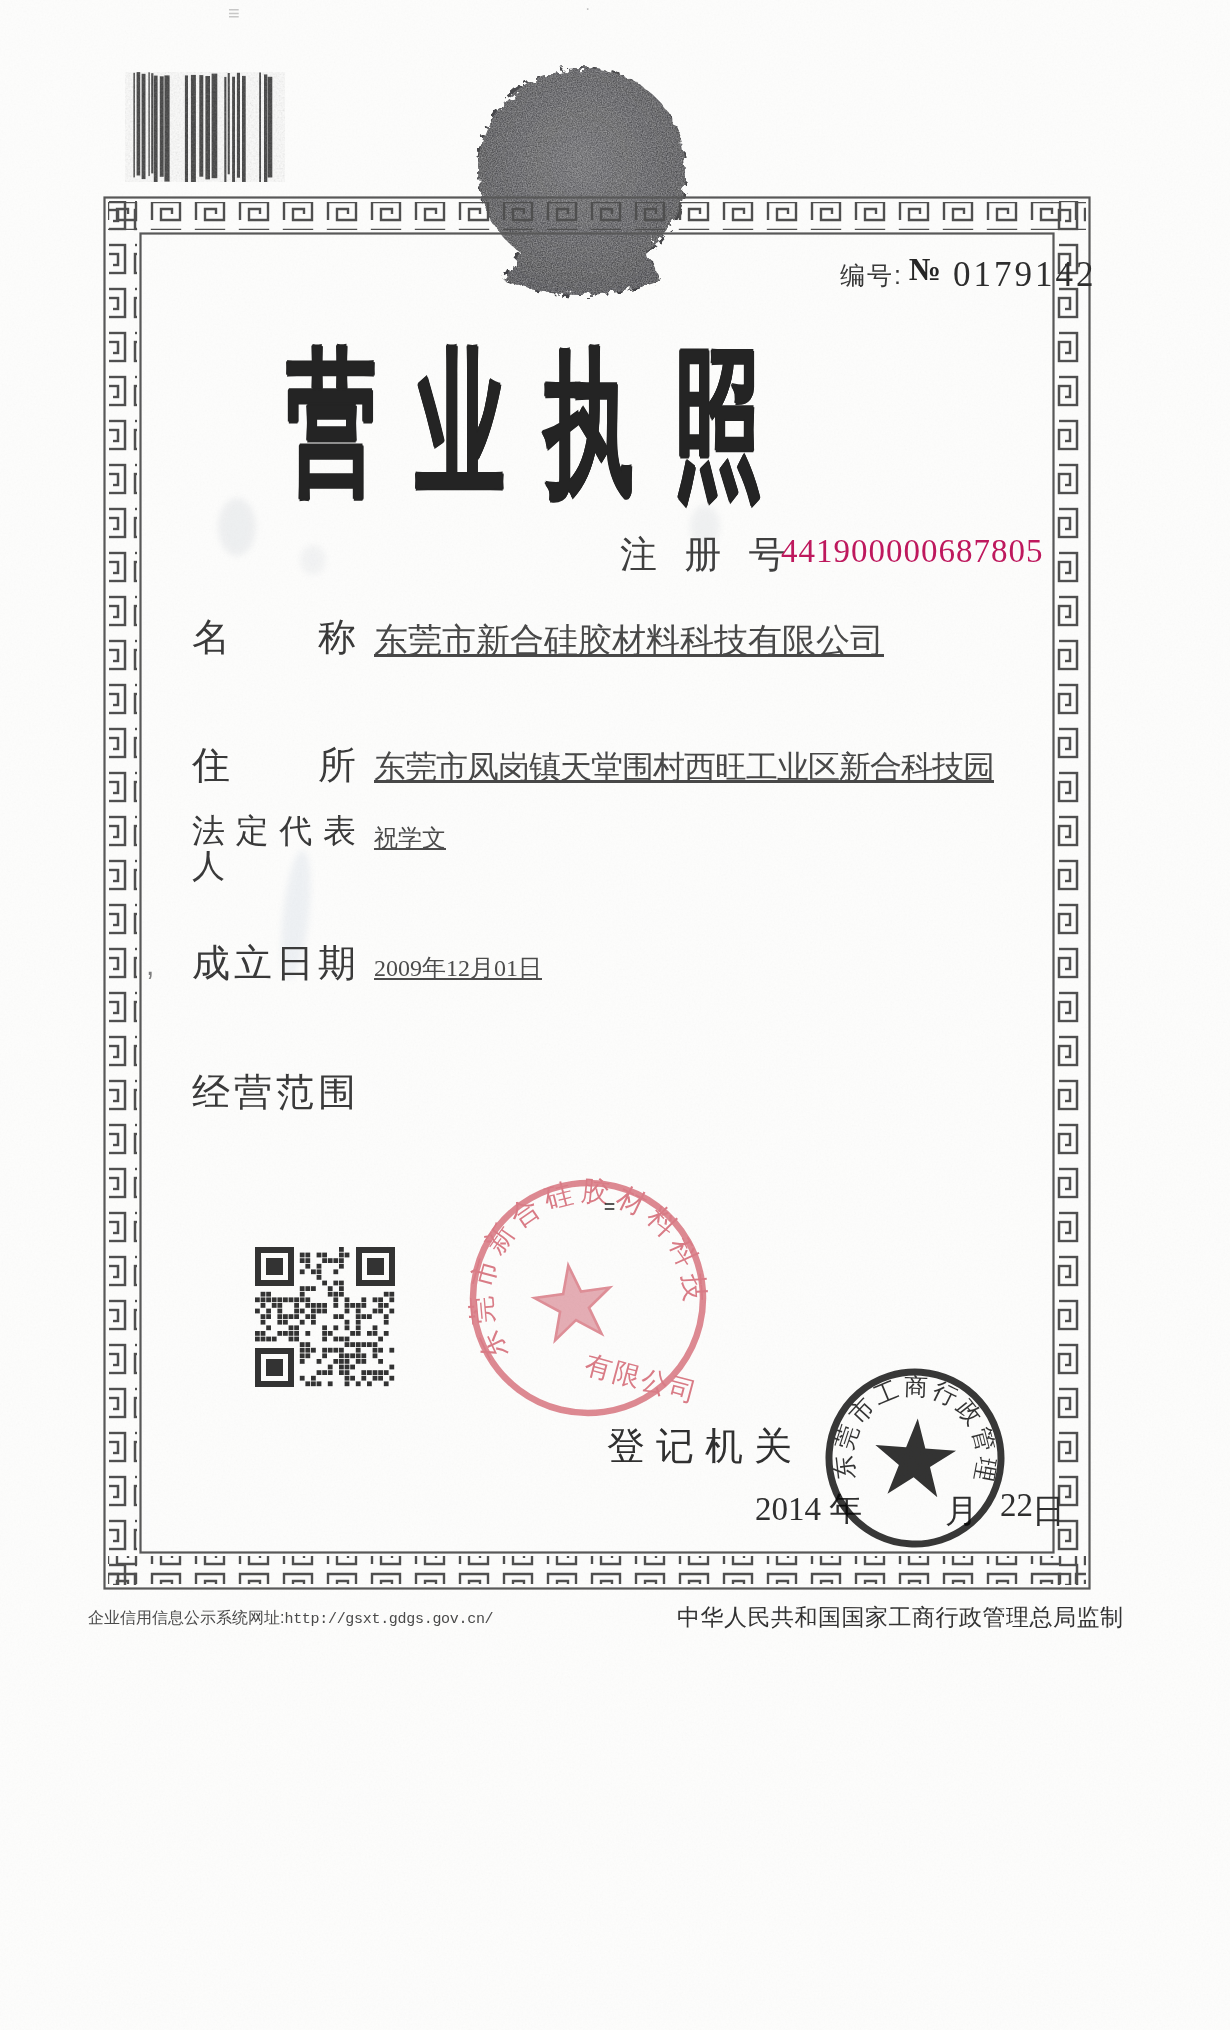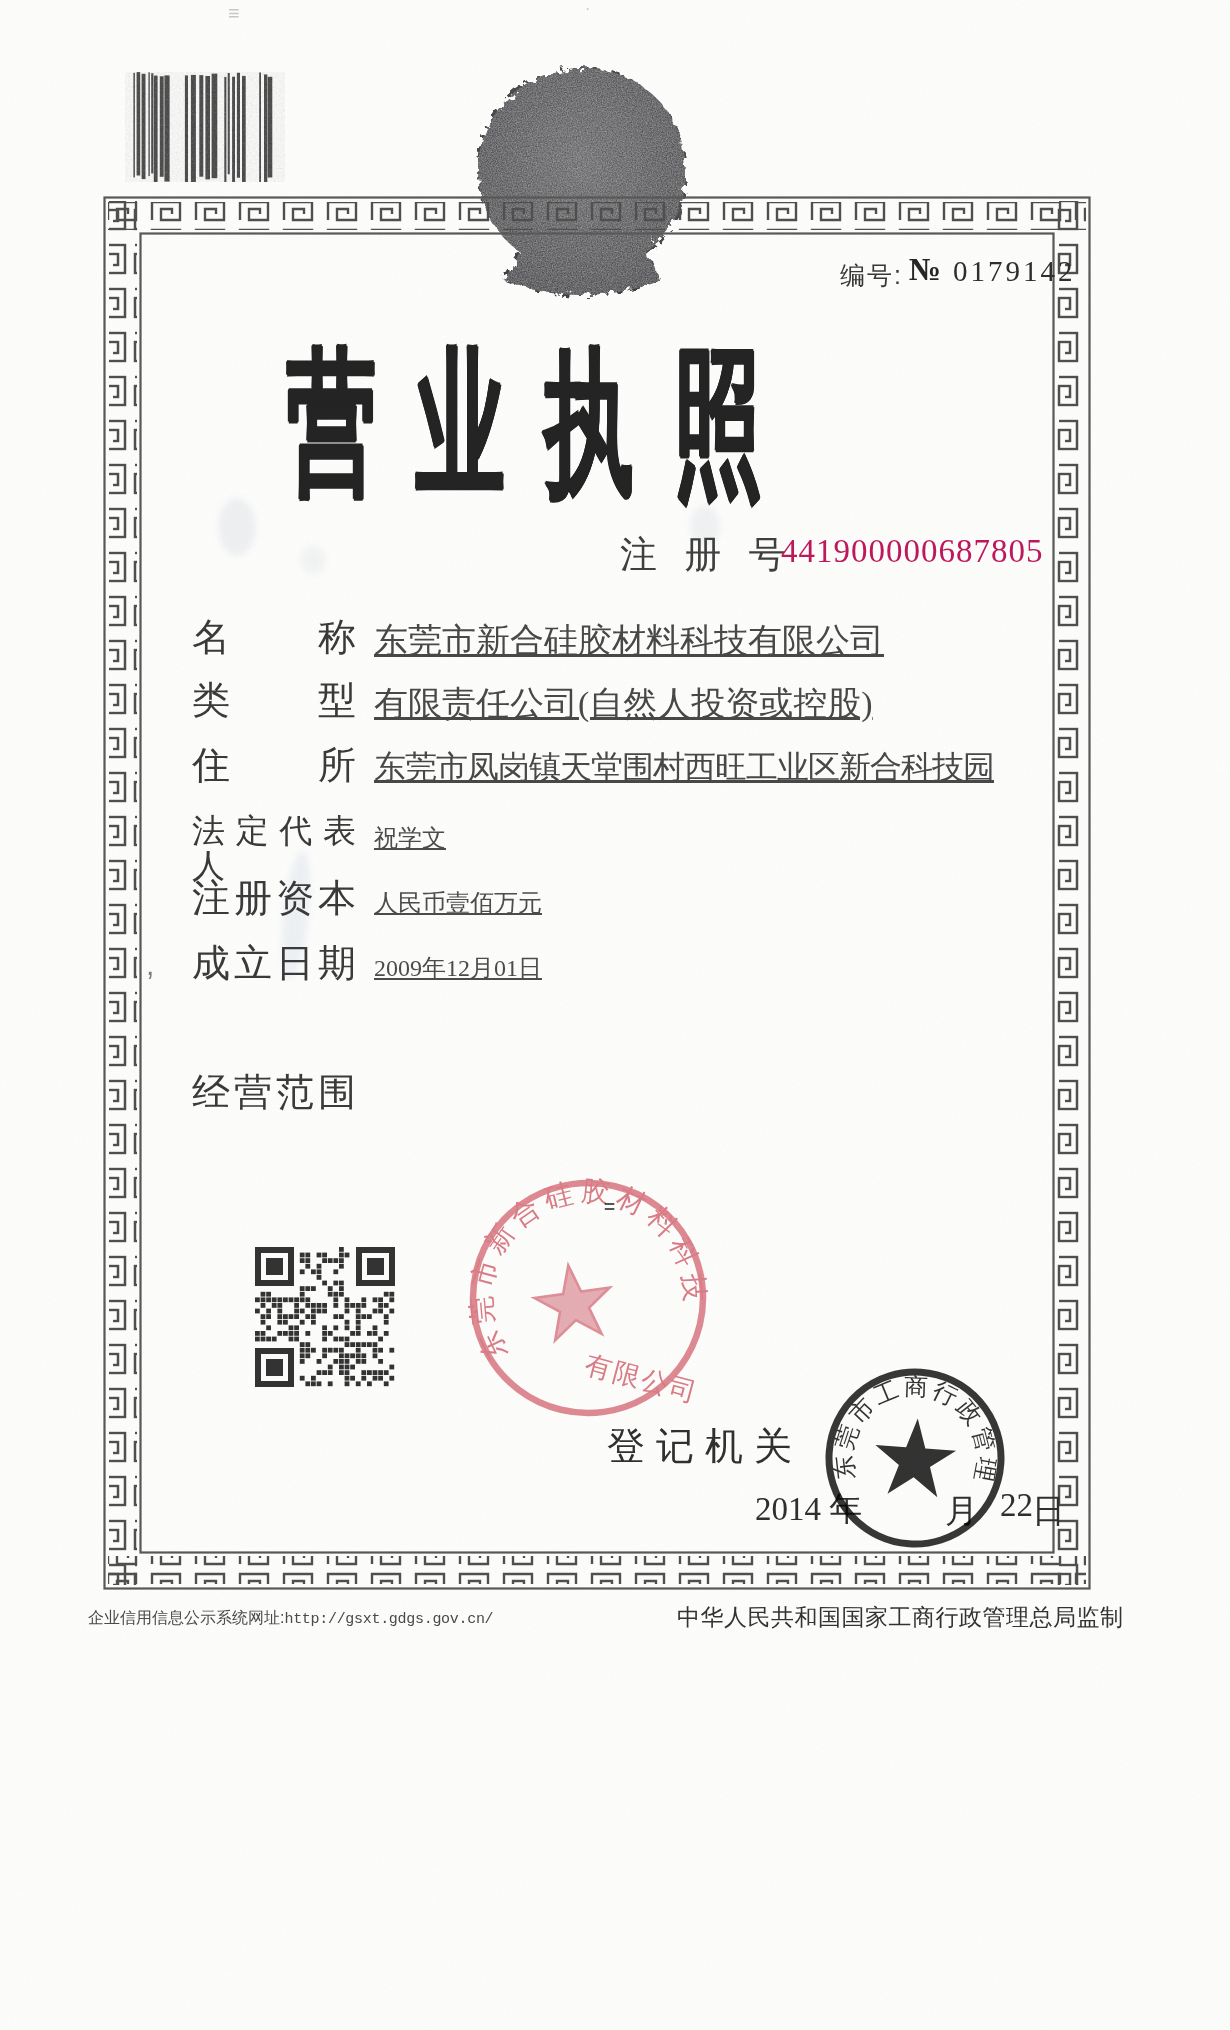--- a/index.html
+++ b/index.html
@@ -16,21 +16,21 @@
 
   
   #emblem{left:450px;top:60px;}
 
   
   #frame{left:103px;top:196px;}
 
   
   .serial-label{left:840px;top:259px;font-size:25px;color:#383838;letter-spacing:2px;}
   .serial-sym{left:909px;top:251px;font-size:32px;font-weight:700;font-family:"Liberation Serif",serif;color:#262626;}
-  .serial-num{left:953px;top:255px;font-size:29px;font-family:"Liberation Serif",serif;letter-spacing:3px;color:#2e2e2e;}
+  .serial-num{left:953px;top:255px;font-size:35px;font-family:"Liberation Serif",serif;letter-spacing:3px;color:#2e2e2e;}
 
   
   #title{left:287px;top:346px;font-size:156px;line-height:158px;font-weight:900;
          letter-spacing:70px;white-space:nowrap;color:#242424;
          transform:scaleX(0.57);transform-origin:left top;
          font-family:"Liberation Serif",serif;
          text-shadow:1.6px 0 currentColor,-1.6px 0 currentColor,0 1.6px currentColor,
                      0 -1.6px currentColor,1.1px 1.1px currentColor,-1.1px -1.1px currentColor;}
 
   
@@ -168,35 +168,27 @@
 
   <div id="title" class="abs">营业执照</div>
 
   <span class="abs reg-label">注 册 号</span>
   <span class="abs reg-num">441900000687805</span>
 
   <div class="abs row" style="top:618px">
     <div class="flabel">名称</div>
     <div class="fvalue">东莞市新合硅胶材料科技有限公司</div>
   </div>
-  <div class="abs row" style="top:681px">
-    <div class="flabel">类型</div>
-    <div class="fvalue">有限责任公司(自然人投资或控股)</div>
-  </div>
   <div class="abs row" style="top:746px">
     <div class="flabel">住所</div>
     <div class="fvalue mid">东莞市凤岗镇天堂围村西旺工业区新合科技园</div>
   </div>
   <div class="abs row" style="top:814px">
     <div class="flabel small">法定代表人</div>
     <div class="fvalue sm">祝学文</div>
-  </div>
-  <div class="abs row" style="top:879px">
-    <div class="flabel">注册资本</div>
-    <div class="fvalue sm">人民币壹佰万元</div>
   </div>
   <div class="abs row" style="top:944px">
     <div class="flabel">成立日期</div>
     <div class="fvalue sm">2009年12月01日</div>
   </div>
   <div class="abs row" style="top:1073px">
     <div class="flabel">经营范围</div>
   </div>
 
   <span class="abs scope-smudge">=</span>

